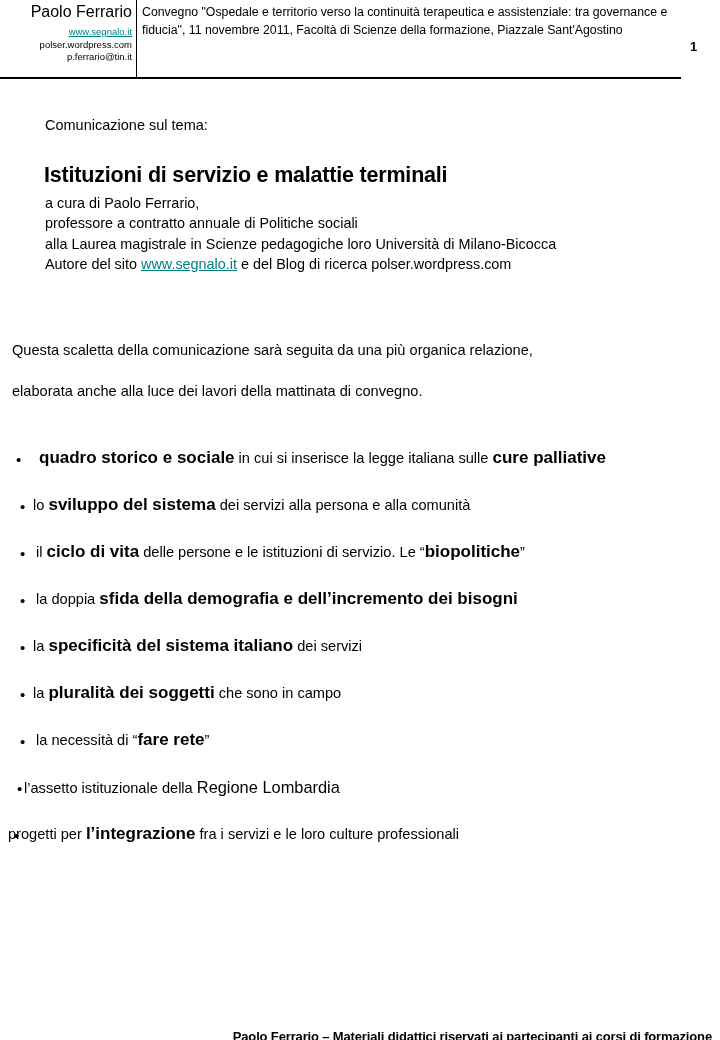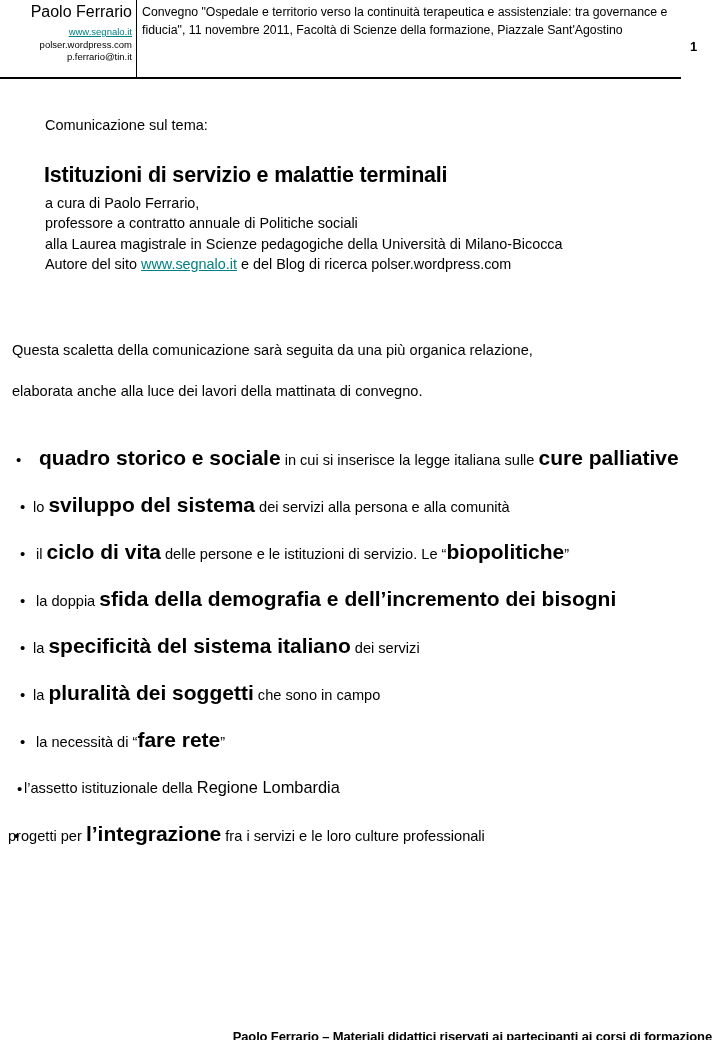--- a/index.html
+++ b/index.html
@@ -135,21 +135,21 @@
     line-height: 20px;
   }
   .bullet-text {
     position: absolute;
     top: 0px;
     font-size: 14.6px;
     line-height: 24px;
     white-space: nowrap;
   }
   .bullet-text b { font-weight: bold; }
-  .bullet-text .sz-lg { font-size: 21px; margin-top: 44px; }
+  .bullet-text .sz-lg { font-size: 17px; margin-top: 44px; }
   .bullet-text .sz-xl { font-size: 16.4px; }
 
   
   .bullet-row.ind-a .bullet-mark { left: 16px; }
   .bullet-row.ind-a .bullet-text { left: 39px; }
   .bullet-row.ind-b .bullet-mark { left: 20px; }
   .bullet-row.ind-b .bullet-text { left: 33px; }
   .bullet-row.ind-c .bullet-mark { left: 20px; }
   .bullet-row.ind-c .bullet-text { left: 36px; }
   .bullet-row.ind-d .bullet-mark { left: 17px; }
@@ -190,21 +190,21 @@
   <div id="page-number">1</div>
 </div>
 
 <div id="intro-label">Comunicazione sul tema:</div>
 
 <h1 id="doc-title">Istituzioni di servizio e malattie terminali</h1>
 
 <div id="byline-block">
   <div>a cura di Paolo Ferrario,</div>
   <div>professore a contratto annuale di Politiche sociali</div>
-  <div>alla Laurea magistrale in Scienze pedagogiche della Università di Milano-Bicocca</div>
+  <div>alla Laurea magistrale in Scienze pedagogiche loro Università di Milano-Bicocca</div>
   <div><span>Autore del sito </span><a class="byline-link" href="#">www.segnalo.it</a><span> e del Blog di ricerca polser.wordpress.com</span></div>
 </div>
 
 <div id="abstract-block">
   <div>Questa scaletta della comunicazione sarà seguita da una più organica relazione,</div>
   <div>elaborata anche alla luce dei lavori della mattinata di convegno.</div>
 </div>
 
 <div id="bullet-list">
     <div class="bullet-row ind-a">

